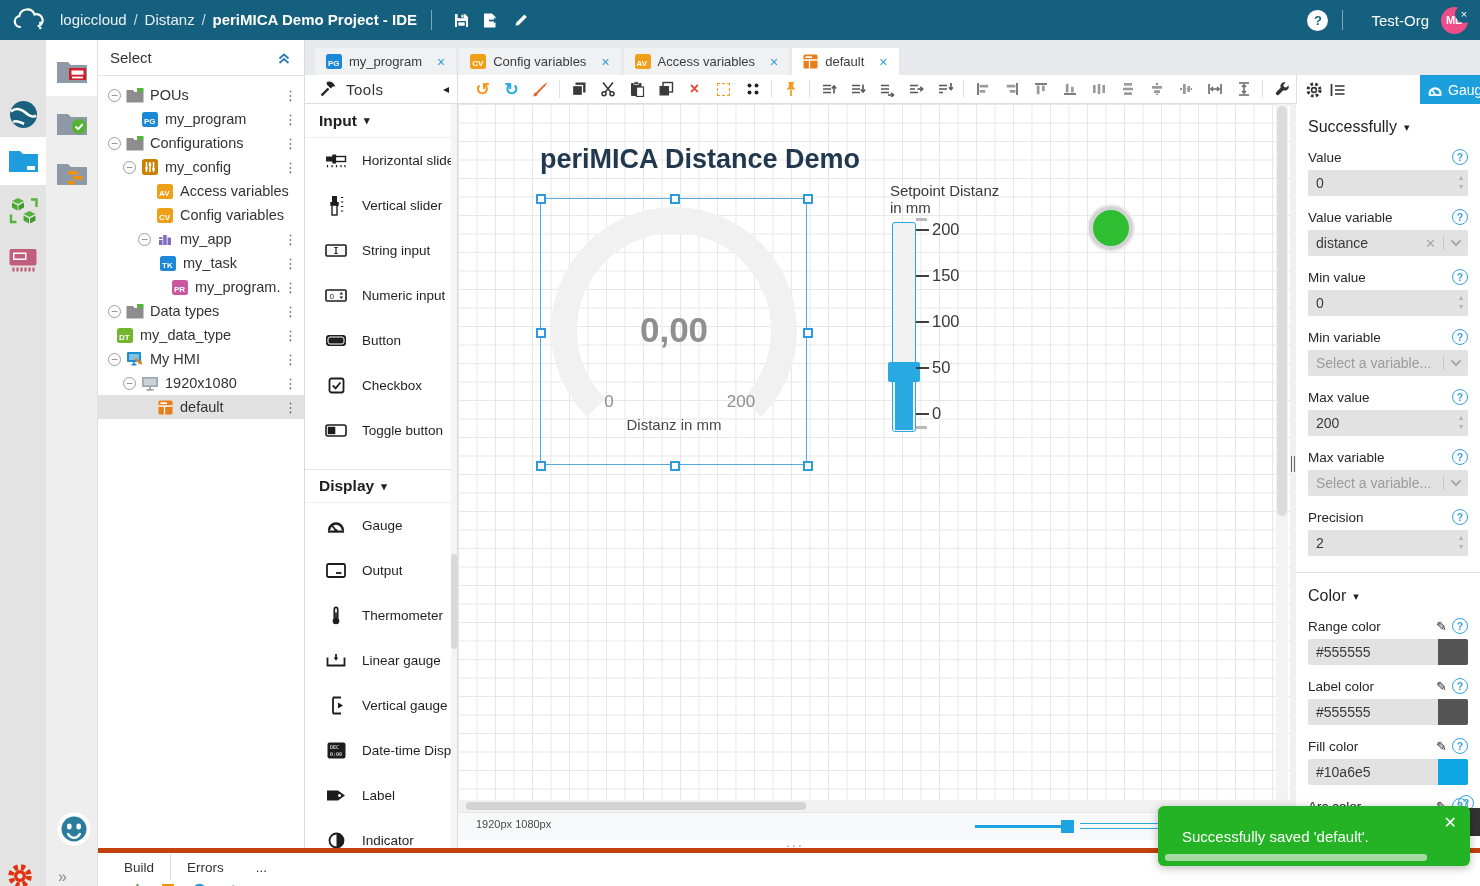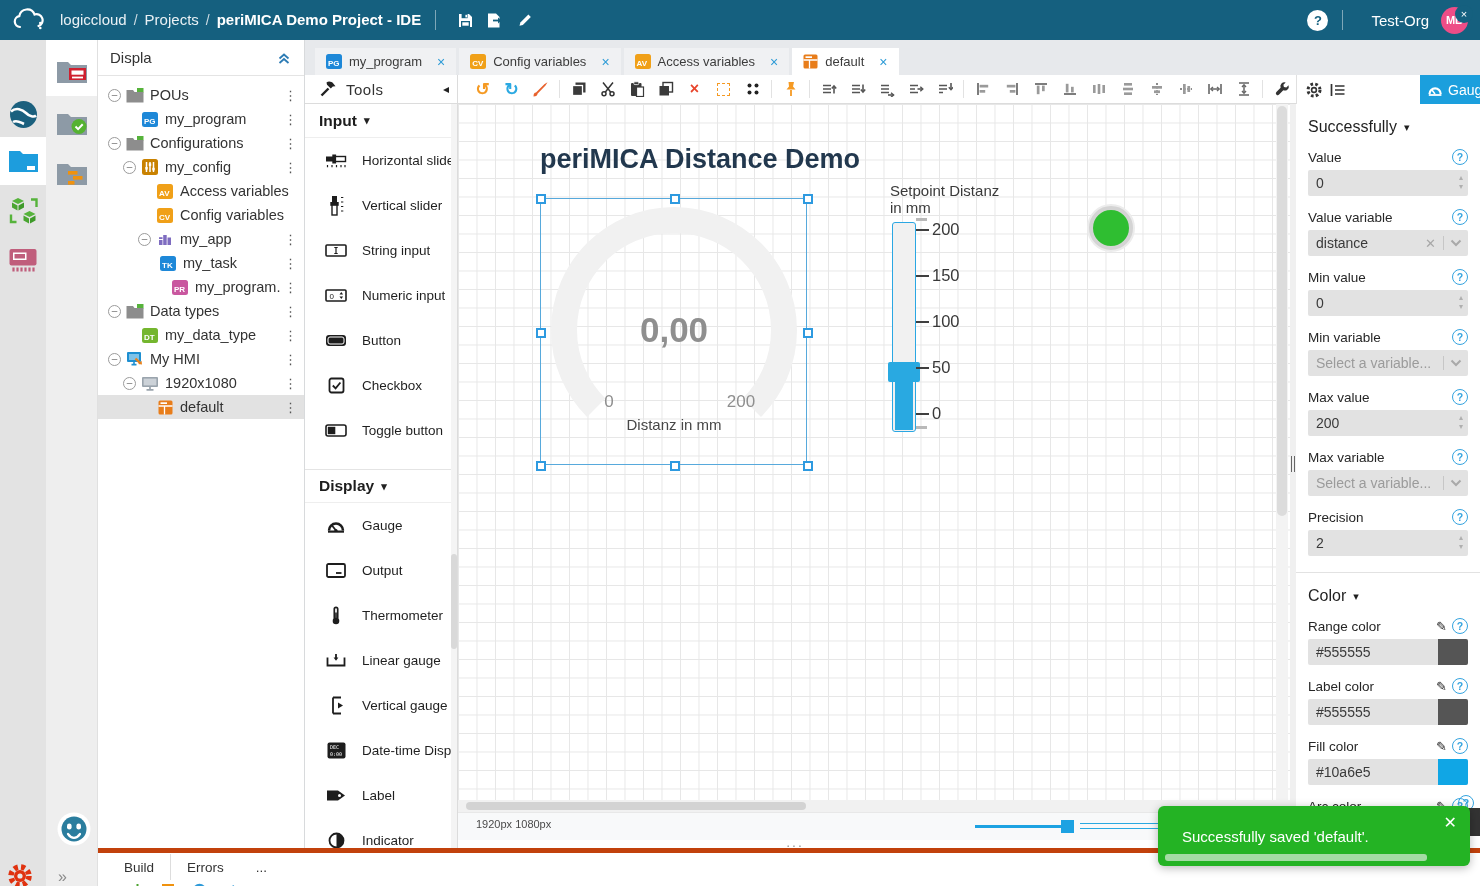--- a/index.html
+++ b/index.html
@@ -181,21 +181,21 @@
 <body>
 
 <div id="topbar">
   <span id="logo">
       <svg width="34" height="24" viewBox="0 0 34 24" style="display:block">
         <path d="M8 19a5.5 5.5 0 0 1-.7-10.9A8 8 0 0 1 22.6 6.5 6 6 0 0 1 26.5 18" fill="none" stroke="#fff" stroke-width="2.2" stroke-linecap="round"></path>
         <circle cx="28.3" cy="15" r="1.3" fill="#fff"></circle>
         <circle cx="28.3" cy="20" r="1.3" fill="#fff"></circle>
       </svg>
     </span>
-  <span id="breadcrumb"><span class="crumb">logiccloud</span><span class="crumb-sep">/</span><span class="crumb">Projects</span><span class="crumb-sep">/</span><span class="crumb last">periMICA Demo Project - IDE</span></span>
+  <span id="breadcrumb"><span class="crumb">logiccloud</span><span class="crumb-sep">/</span><span class="crumb">Distanz</span><span class="crumb-sep">/</span><span class="crumb last">periMICA Demo Project - IDE</span></span>
   <span class="tb-divider"></span>
   <span class="tb-btn" id="tb-save">
       <svg width="17" height="17" viewBox="0 0 17 17" style="display:block">
         <path d="M2 2h10l3 3v10H2z" fill="#fff"></path>
         <rect x="4.6" y="2" width="6" height="4.2" fill="#15607f"></rect>
         <rect x="8.4" y="2.8" width="1.7" height="2.6" fill="#fff"></rect>
         <rect x="4" y="9" width="9" height="6" fill="#15607f"></rect>
         <rect x="5.3" y="10.3" width="6.4" height="3.4" fill="#fff"></rect>
       </svg>
     </span>
@@ -293,21 +293,21 @@
     <svg width="28" height="28" viewBox="0 0 28 28" style="display:block">
       <circle cx="14" cy="14" r="9" fill="none" stroke="#e0320f" stroke-width="5.5" stroke-dasharray="4 3.2"></circle>
       <circle cx="14" cy="14" r="6" fill="#e0320f"></circle>
       <circle cx="14" cy="14" r="2.6" fill="#e9e9e9"></circle>
     </svg>
   </div>
 <div id="expand-chevs">»</div>
 
 <div id="files">
   <div id="files-header">
-    <span id="files-title">Displa</span>
+    <span id="files-title">Select</span>
     <span id="files-collapse">
         <svg width="16" height="16" viewBox="0 0 16 16" style="display:block">
           <path d="M3.5 8.5L8 4.5l4.5 4M3.5 13L8 9l4.5 4" fill="none" stroke="#2d7cb5" stroke-width="1.8"></path>
         </svg>
       </span>
   </div>
   <div id="tree">
  <div class="trow" style="padding-left:10px">
    <span class="ttoggle">–</span>
    <span class="ticon">
@@ -399,21 +399,21 @@
    <span class="ttoggle">–</span>
    <span class="ticon">
           <svg width="18" height="15" viewBox="0 0 18 15" style="display:block">
             <rect x="11" y="0" width="6.5" height="4.5" fill="#56b33b"></rect>
             <path d="M.5 2h6.5L8.5 4h9v10.5H.5z" fill="#8d8d8d"></path>
           </svg>
         </span>
    <span class="tlabel">Data types</span>
    <span class="tkebab">⋮</span>
  </div>
- <div class="trow" style="padding-left:25px">
+ <div class="trow" style="">
    <span style="width:18px;flex:none"></span>
    <span class="ticon">
           <span class="badge" style="background:#74b62e">DT</span>
         </span>
    <span class="tlabel">my_data_type</span>
    <span class="tkebab">⋮</span>
  </div>
  <div class="trow" style="padding-left:10px">
    <span class="ttoggle">–</span>
    <span class="ticon">

